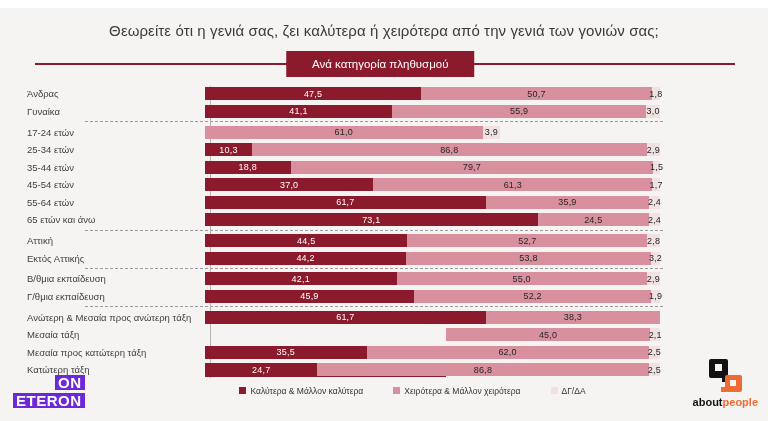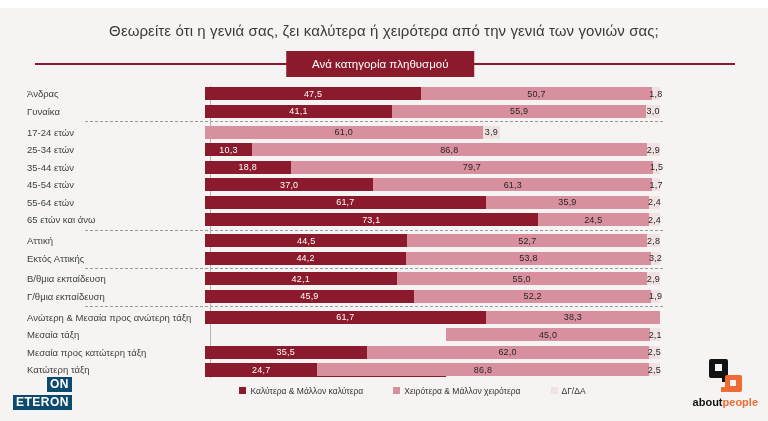--- a/index.html
+++ b/index.html
@@ -24,22 +24,22 @@
   .seg0 .val { color:#ffffff; }
   .seg1 .val, .seg2 .val { color:#262626; }
   .separator { border-top:1px dashed #9b9b9b; margin:1.2px 0 1.2px 58px; }
   .legend { display:flex; justify-content:center; gap:30px; margin:7px 0 0 185px; width:455px;text-align:center; }
   .legend-item { display:flex; align-items:center; gap:4px; }
   .legend-swatch { width:7px; height:7px; display:inline-block; }
   .legend-label { font-size:8.5px; color:#333; white-space:nowrap; }
   
   .eteron { position:absolute; left:13px; bottom:11px; }
   .eteron-row { text-align:right; }
-  .eteron-block { display:inline-block; background:#0c4a6e; color:#fff; font-weight:bold;
-                  font-size:12px; line-height:13px; padding:1px 3px; letter-spacing:0.5px; }
+  .eteron-block { display:inline-block; background:#6d28d9; color:#fff; font-weight:bold;
+                  font-size:15px; line-height:13px; padding:1px 3px; letter-spacing:0.5px; }
   
   .aboutpeople { position:absolute; right:10px; bottom:13px; text-align:center; }
   .ap-icon { position:relative; width:33px; height:33px; margin:0 auto 4px auto; }
   .ap-black { position:absolute; left:0; top:0; width:19px; height:19px; background:#121212; border-radius:2px; }
   .ap-black::after { content:""; position:absolute; left:6px; top:5px; width:7px; height:7px; background:#f5f4f2; }
   .ap-black::before { content:""; position:absolute; right:0; bottom:-4px; width:6px; height:6px; background:#121212; }
   .ap-orange { position:absolute; right:0; bottom:0; width:17px; height:17px; background:var(--accent); border-radius:2px; }
   .ap-orange::after { content:""; position:absolute; left:5px; top:5px; width:6px; height:6px; background:#f5f4f2; }
   .ap-orange::before { content:""; position:absolute; left:-4px; bottom:0; width:5px; height:5px; background:var(--accent); }
   .ap-text { font-size:11px; font-weight:bold; }

